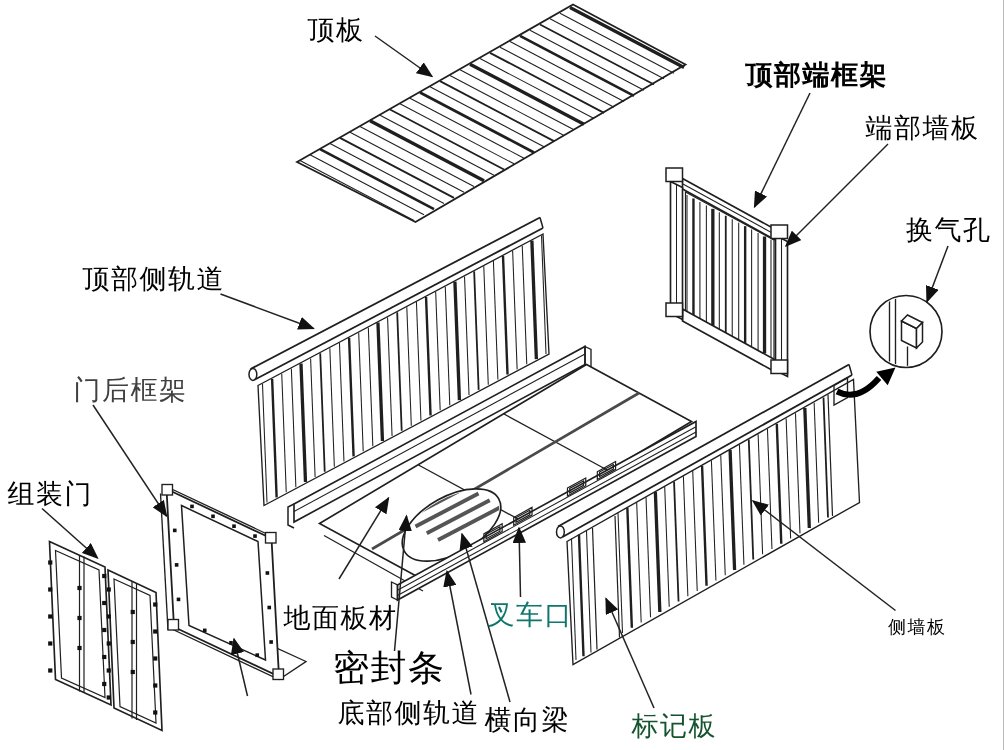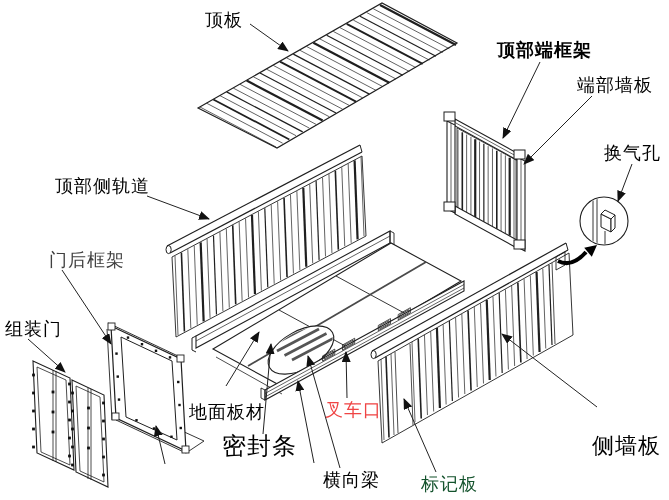--- a/index.html
+++ b/index.html
@@ -329,17 +329,18 @@
 
 <div class="diagram-label" style="left: 205px; top: 10px; color: rgb(0, 0, 0); font-size: 18px;">顶板</div>
 <div class="diagram-label" style="left: 497px; top: 40px; color: rgb(0, 0, 0); font-size: 18px; font-weight: bold;">顶部端框架</div>
 <div class="diagram-label" style="left: 577px; top: 75px; color: rgb(0, 0, 0); font-size: 18px; text-align: center;">端部墙板</div>
 <div class="diagram-label" style="left: 604px; top: 143px; color: rgb(0, 0, 0); font-size: 18px;">换气孔</div>
 <div class="diagram-label" style="left: 55px; top: 176px; color: rgb(0, 0, 0); font-size: 18px;">顶部侧轨道</div>
 <div class="diagram-label" style="left: 37px; top: 250px; color: #404040; font-size: 18px; margin-left: 12px;">门后框架</div>
 <div class="diagram-label" style="left: 5px; top: 319px; color: rgb(0, 0, 0); font-size: 18px;">组装门</div>
 <div class="diagram-label" style="left: 189px; top: 402px; color: rgb(0, 0, 0); font-size: 18px;">地面板材</div>
 <div class="diagram-label" style="left: 222px; top: 436px; color: rgb(0, 0, 0); font-size: 24px;">密封条</div>
+<div class="diagram-label" style="left: 225px; top: 465px; color: rgb(0, 0, 0); font-size: 18px;">底部侧轨道</div>
 <div class="diagram-label" style="left: 323px; top: 470px; color: rgb(0, 0, 0); font-size: 18px;">横向梁</div>
-<div class="diagram-label" style="left: 325px; top: 400px; color: #ef4444; font-size: 18px;">叉车口</div>
+<div class="diagram-label" style="left: 325px; top: 400px; color: #0f766e; font-size: 18px;">叉车口</div>
 <div class="diagram-label" style="left: 421px; top: 474px; color: #14532d; font-size: 18px;">标记板</div>
-<div class="diagram-label" style="left: 592px; top: 408px; color: rgb(0, 0, 0); font-size: 22px; margin-top: 28px;">侧墙板</div>
+<div class="diagram-label" style="left: 592px; top: 408px; color: rgb(0, 0, 0); font-size: 12px;">侧墙板</div>
 </div>
 
 </body></html>

